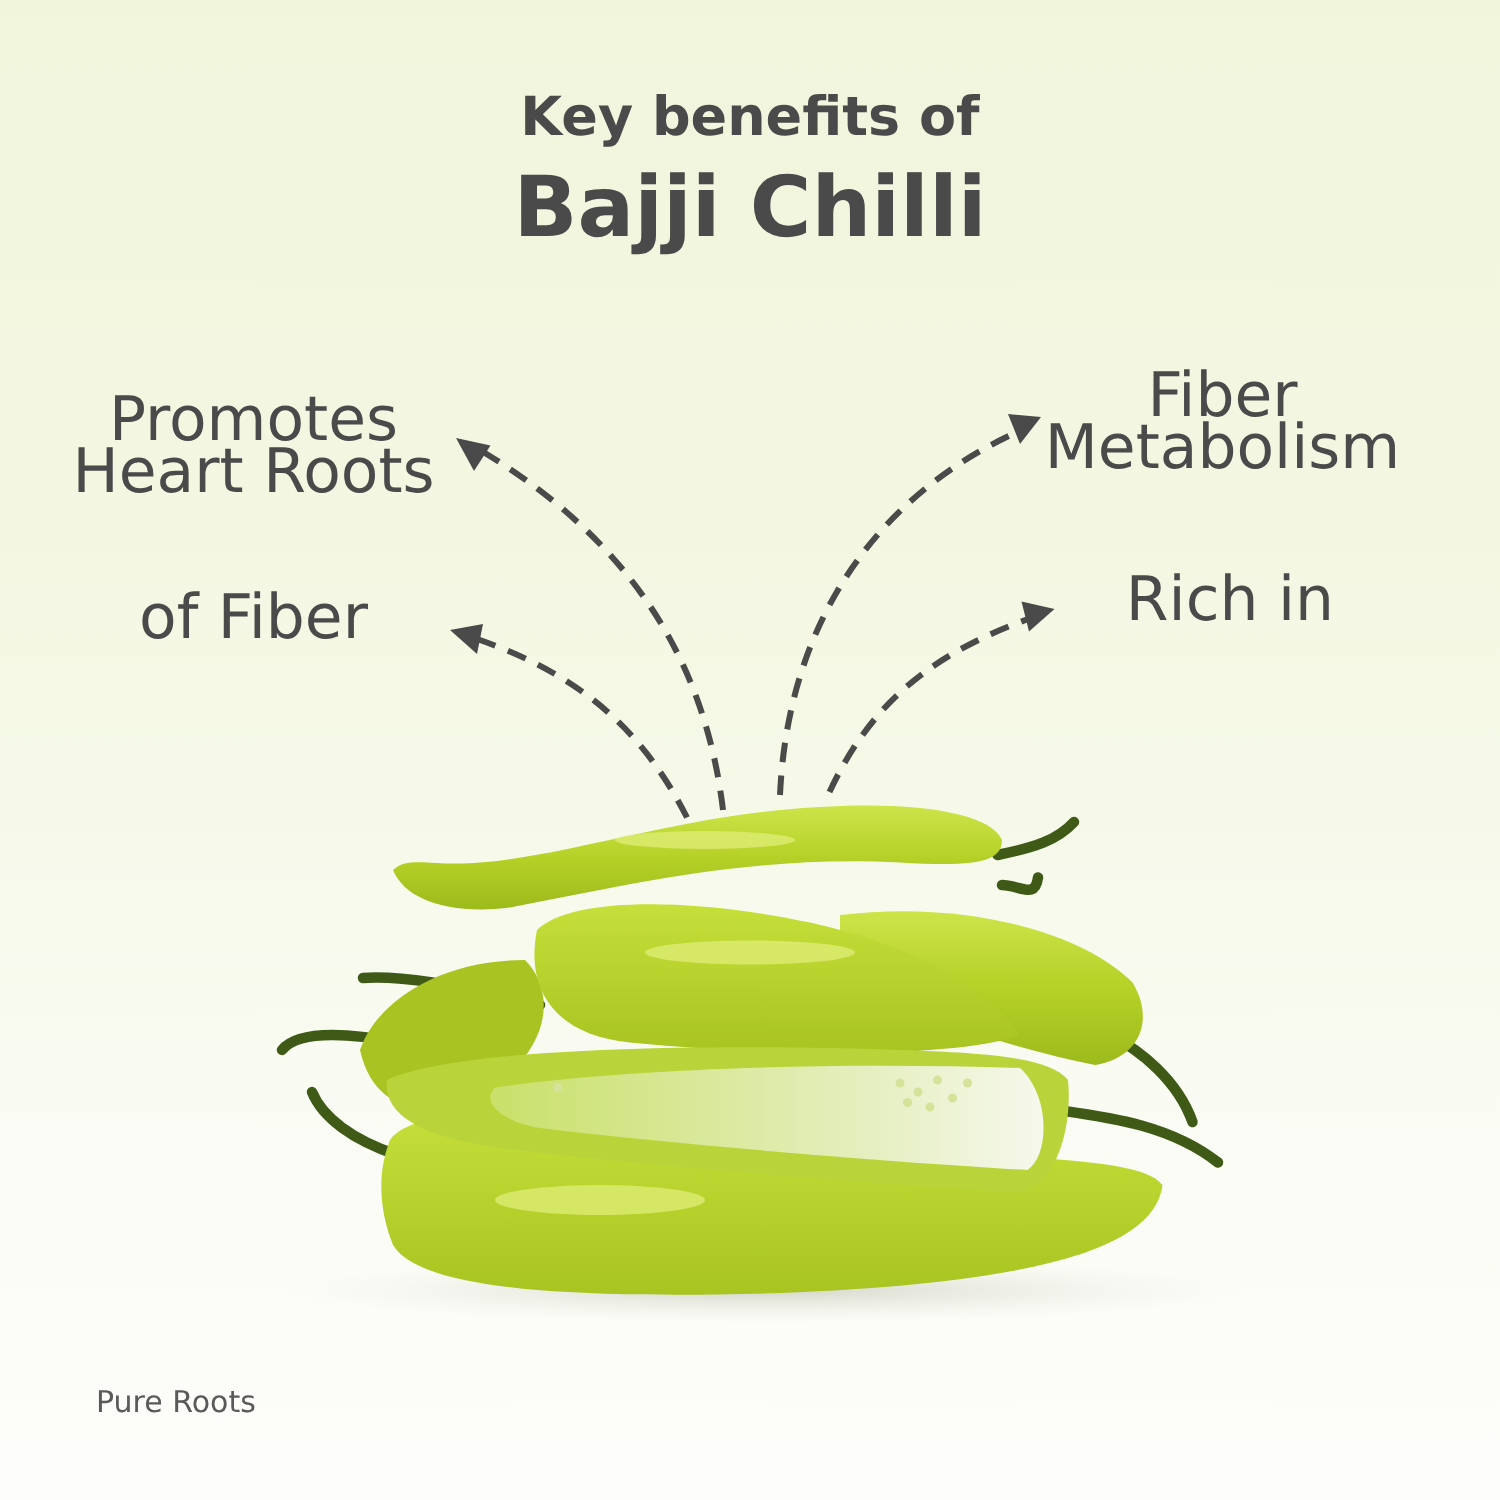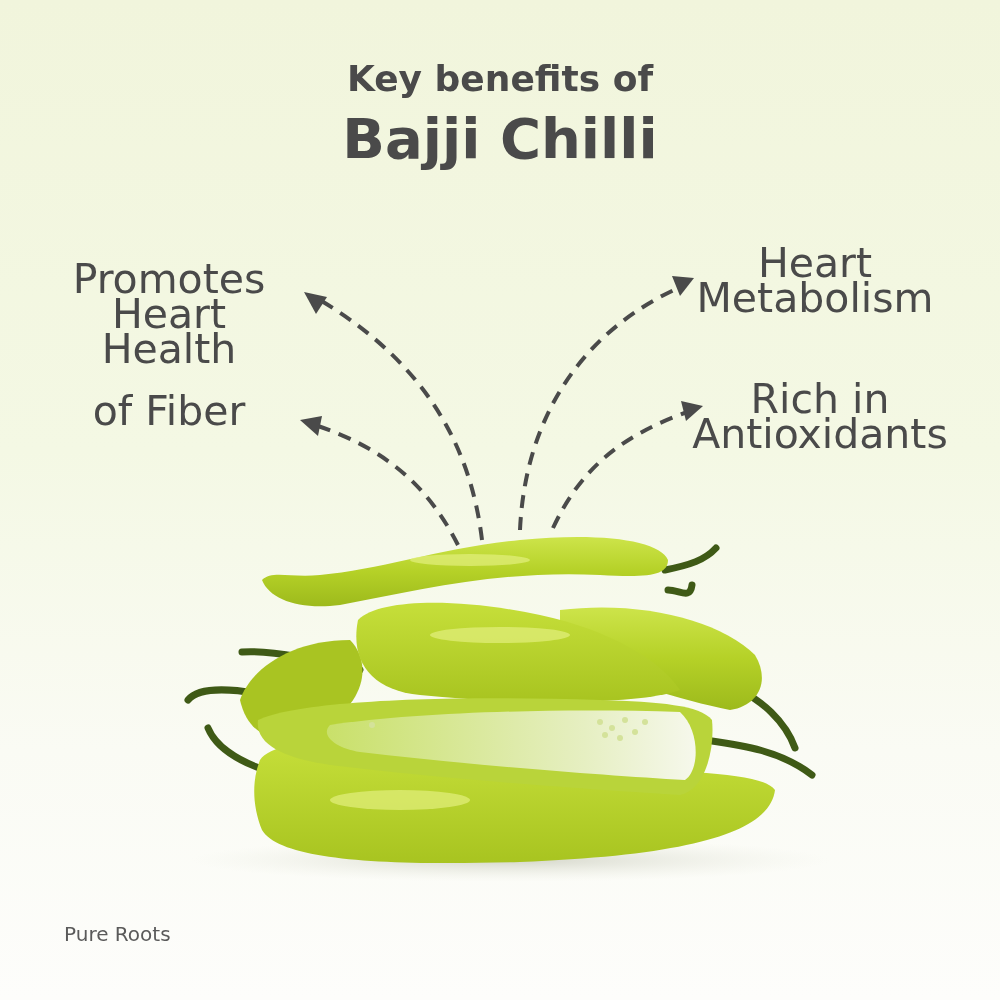--- a/index.html
+++ b/index.html
@@ -31,32 +31,31 @@
   .chilli { position:absolute; left:0; top:0; width:1000px; height:1000px; }
 </style>
 </head>
 <body>
 
 <div class="title-1">Key benefits of</div>
 <div class="title-2">Bajji Chilli</div>
 
 <div class="benefit b-heart">
   <div>Promotes</div>
-  <div>Heart Health</div>
+  <div>Heart Roots</div>
 </div>
 <div class="benefit b-fiber">
   <div>of Fiber</div>
 </div>
 <div class="benefit b-metab">
-  <div>Heart</div>
+  <div>Fiber</div>
   <div>Metabolism</div>
 </div>
 <div class="benefit b-anti">
   <div>Rich in</div>
-  <div>Antioxidants</div>
 </div>
 
 <svg class="arrows" viewBox="0 0 1000 1000">
   <g fill="none" stroke="#4a4a4a" stroke-width="4" stroke-dasharray="13 9">
     <path d="M482 540 C 470 440, 420 360, 320 300"></path>
     <path d="M458 545 C 430 490, 390 450, 315 425"></path>
     <path d="M520 530 C 525 420, 580 330, 685 285"></path>
     <path d="M553 528 C 580 470, 620 435, 693 410"></path>
   </g>
   <g fill="#4a4a4a">

